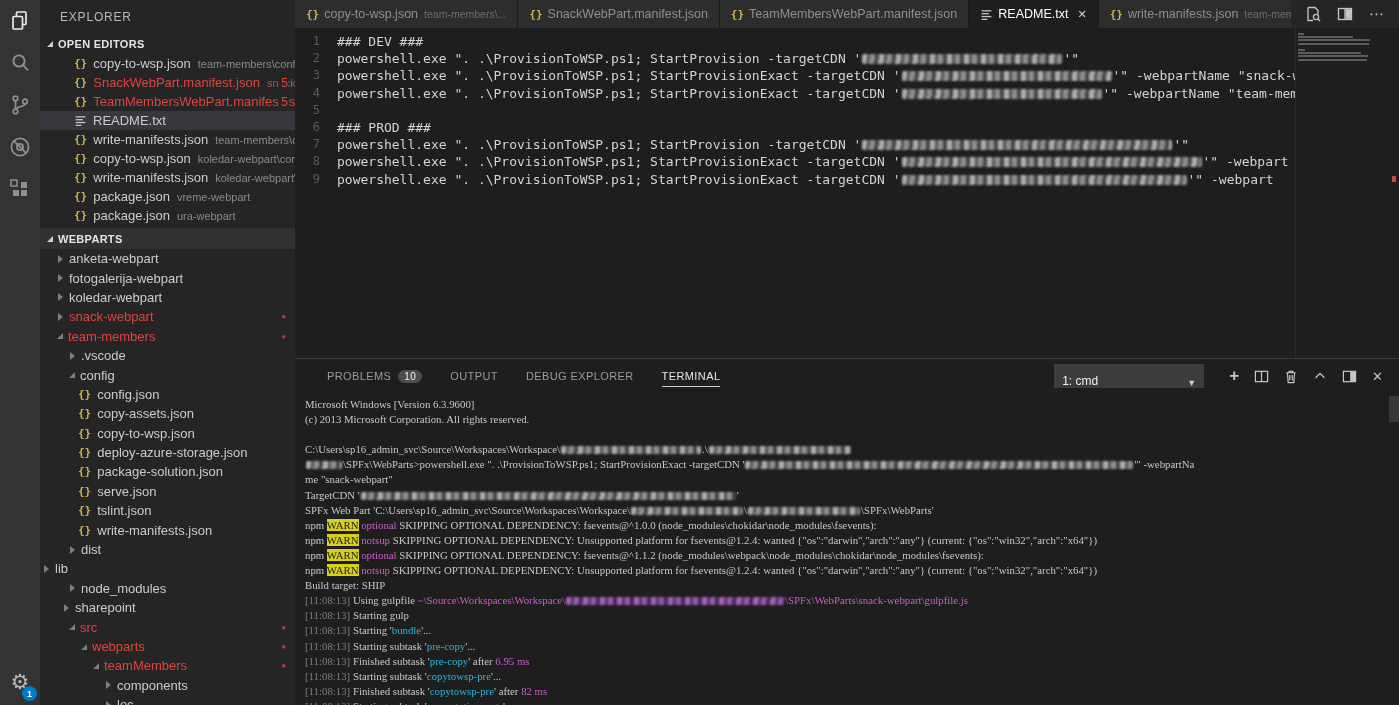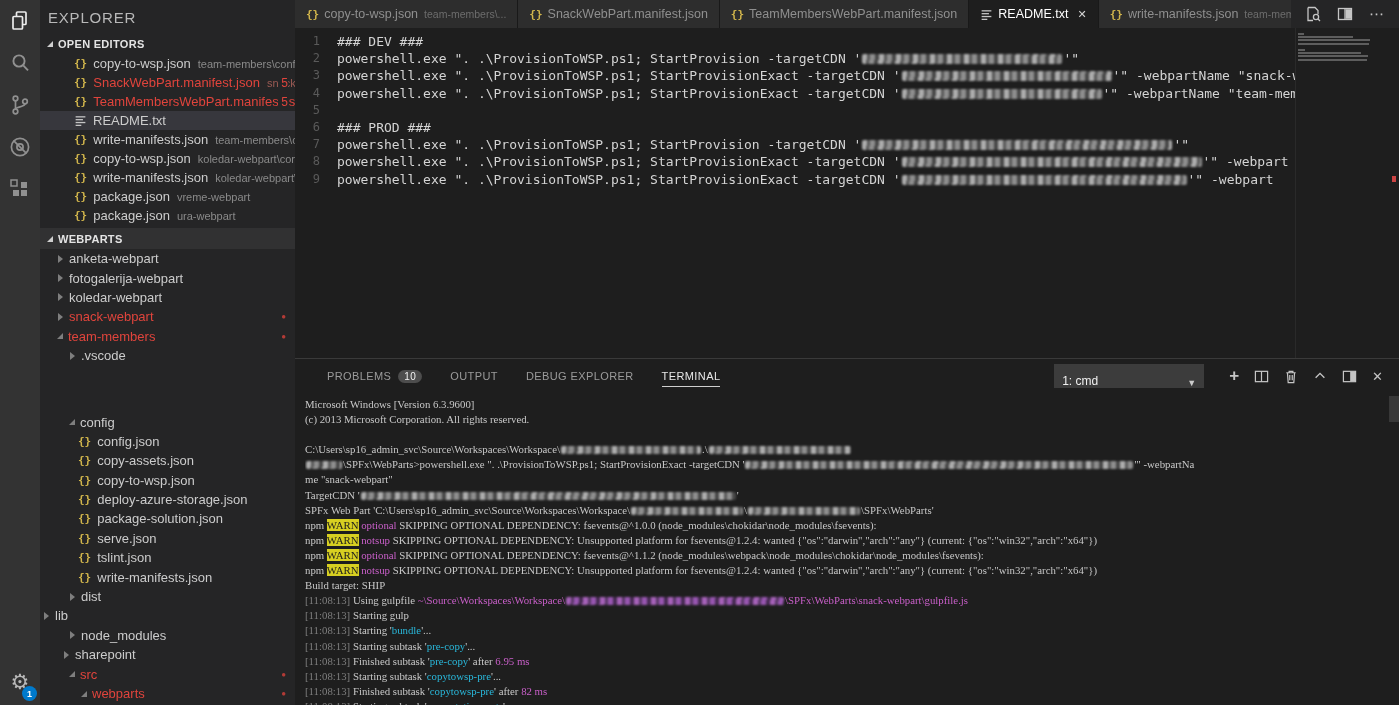--- a/index.html
+++ b/index.html
@@ -12,21 +12,21 @@
   .act-item{width:40px;height:42px;display:flex;align-items:center;justify-content:center;cursor:pointer;opacity:.55}
   .act-item.active{opacity:1}
   .act-bottom{position:absolute;bottom:6px;left:0;width:40px}
   .gear{font-size:21px;color:#b8b8b8;line-height:1}
   .settings-wrap{position:relative;width:40px;height:36px;display:flex;align-items:center;justify-content:center}
   .gearbadge{position:absolute;right:3px;bottom:-2px;width:15px;height:15px;border-radius:50%;background:#007acc;
              color:#fff;font-size:9px;display:flex;align-items:center;justify-content:center;font-weight:bold}
 
   
   .sidebar{position:absolute;left:40px;top:0;width:255px;height:705px;background:#252526;overflow:hidden;font-size:13px}
-  .sb-title{height:33px;line-height:35px;padding-left:8px;font-size:15px;letter-spacing:.8px;color:#b9b9b9}
+  .sb-title{height:33px;line-height:35px;padding-left:20px;font-size:12px;letter-spacing:.8px;color:#b9b9b9}
   .section-header{height:21px;display:flex;align-items:center;font-size:11px;font-weight:bold;color:#e4e4e4;
                   padding-left:4px;letter-spacing:.3px;cursor:pointer}
   .section-header.wp{background:#313132;margin-top:3px}
   .tw{display:inline-block;width:0;height:0;margin:0 5px 0 3px}
   .tw.exp{border-left:6px solid transparent;border-bottom:6px solid #cfcfcf}
   .tw.exp.dim{border-bottom-color:#7e7e7e}
   .tw.col{border-top:4px solid transparent;border-bottom:4px solid transparent;border-left:5px solid #7e7e7e;margin:0 6px 0 4px}
   .row{height:19px;display:flex;align-items:center;white-space:nowrap;overflow:hidden;position:relative;cursor:pointer}
   .oe-row{padding-left:34px}
   .oe-row.selected{background:#37373d}
@@ -240,21 +240,21 @@
         </div>
         <div class="row" style="padding-left: 14px;">
           <span class="tw exp dim"></span>
           <span class="fname red">team-members</span>
           <span class="treedot">●</span>
         </div>
         <div class="row" style="padding-left: 26px;">
           <span class="tw col"></span>
           <span class="fname">.vscode</span>
         </div>
-        <div class="row" style="padding-left: 26px; margin-top: 47px;">
+        <div class="row" style="padding-left: 26px;">
           <span class="tw exp dim"></span>
           <span class="fname">config</span>
         </div>
         <div class="row" style="padding-left: 38px;">
           <span class="ficon jsonicon">{}</span>
           <span class="fname">config.json</span>
         </div>
         <div class="row" style="padding-left: 38px;">
           <span class="ficon jsonicon">{}</span>
           <span class="fname">copy-assets.json</span>

